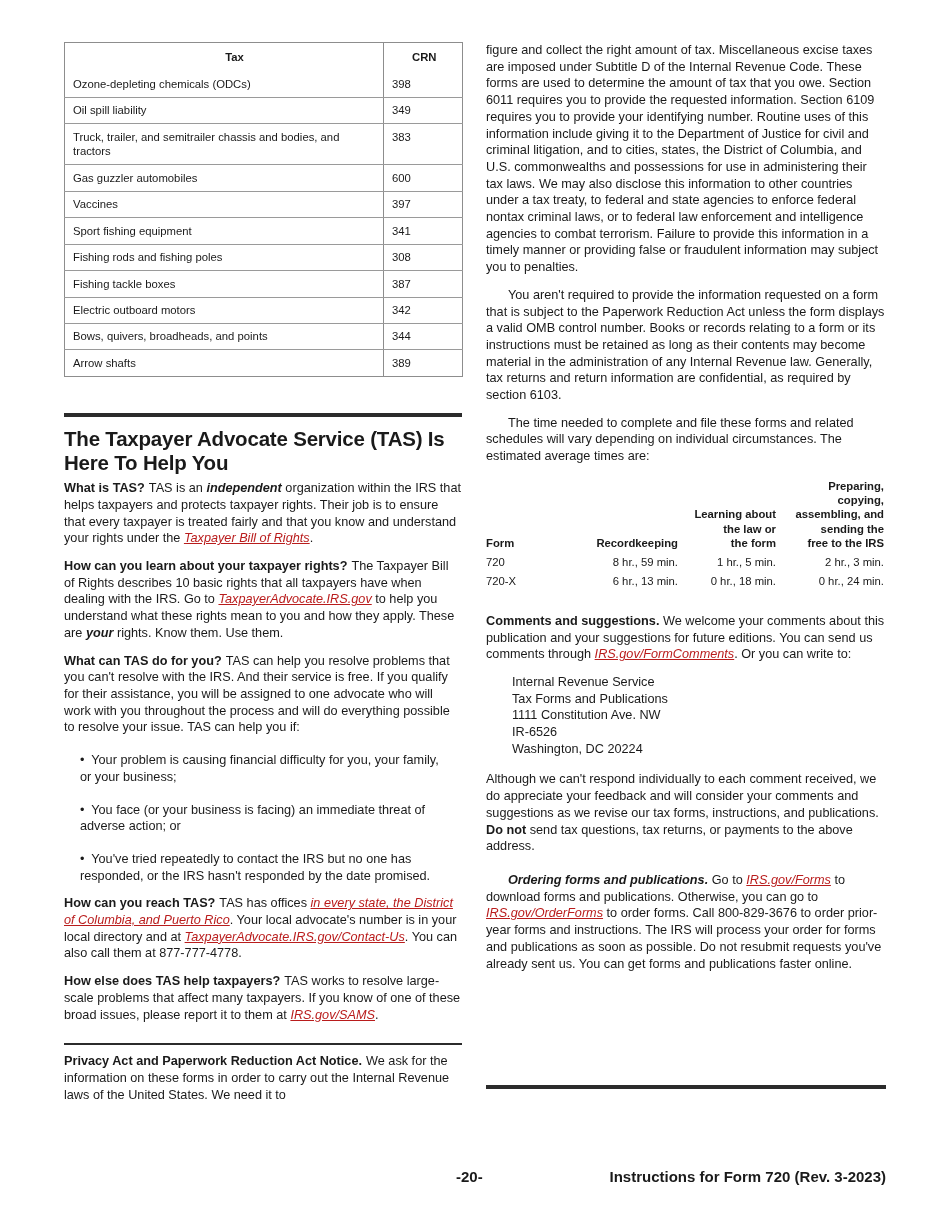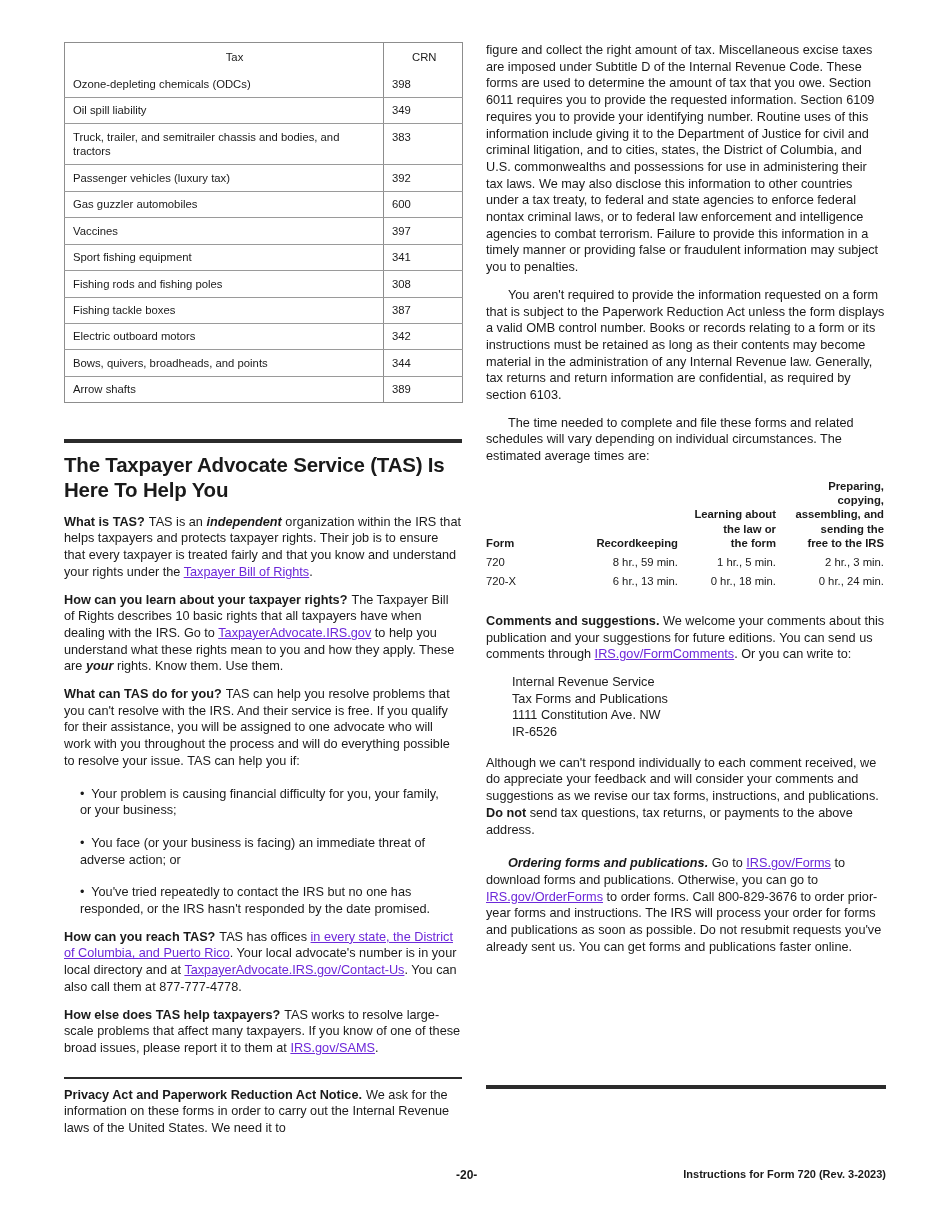--- a/index.html
+++ b/index.html
@@ -47,21 +47,21 @@
   table.crn col.c2 { width: 79px; }
   table.crn th,
   table.crn td {
     font-size: 11.3px;
     line-height: 1.28;
     padding: 5.5px 7px 5.5px 8px;
     vertical-align: top;
     border-bottom: 1px solid #9a9a9a;
   }
   table.crn th {
-    font-weight: normal;
+    font-weight: bold;
     text-align: center;
     padding-top: 7px;
     padding-bottom: 7px;
     border-bottom: 1px solid #6f6f6f;
     padding-left: 28px;
   }
   table.crn th.crnhead,
   table.crn td.crnval {
     text-align: left;
     border-left: 1px solid #8d8d8d;
@@ -81,41 +81,42 @@
     height: 2px;
     background: #2b2b2b;
     margin: 0;
   }
 
   
   h1.tas-title {
     font-size: 20.5px;
     line-height: 1.18;
     font-weight: bold;
-    margin: 10px 0 12px 0;
+    margin: 10px 0 5px 0;
     letter-spacing: -0.2px;
   }
   p.body {
     font-size: 12.7px;
     line-height: 1.315;
     margin: 0 0 11px 0;
   }
   p.body.tight { margin-bottom: 0; }
   p.bullet {
     font-size: 12.7px;
     line-height: 1.315;
     margin: 16px;
     text-indent: 0;
   }
   p.indent { text-indent: 22px; }
   b, strong { font-weight: bold; }
   i, em { font-style: italic; }
   .bi { font-weight: bold; font-style: italic; margin-top: 8px; }
   a.lnk, .lnk {
-    color: #6d28d9;
+    color: #b91c1c;
+    font-style: italic;
     text-decoration: underline;
     text-underline-offset: 1px;
     text-align: right;
   }
   .sp { display: inline-block; width: 4px; }
 
   
   table.est {
     border-collapse: collapse;
     width: 400px;
@@ -148,29 +149,29 @@
     line-height: 1.315;
     margin: 0 0 6px 0;
     padding-left: 26px;
   }
 
   
   .footer-pageno {
     position: absolute;
     left: 456px;
     top: 1168px;
-    font-size: 12px;
+    font-size: 15px;
     font-weight: bold;
   }
   .footer-title {
     position: absolute;
     left: 886px;
     top: 1168px;
     transform: translateX(-100%);
-    font-size: 11px;
+    font-size: 15px;
     font-weight: bold;
     white-space: nowrap;
     text-align: center;
   }
   .bottom-rule {
     position: absolute;
     left: 486px;
     top: 1085px;
     width: 400px;
     height: 4px;
@@ -200,24 +201,20 @@
           <td>Ozone-depleting chemicals (ODCs)</td>
           <td class="crnval">398</td>
         </tr>
         <tr>
           <td>Oil spill liability</td>
           <td class="crnval">349</td>
         </tr>
         <tr>
           <td>Truck, trailer, and semitrailer chassis and bodies, and tractors</td>
           <td class="crnval">383</td>
-        </tr>
-        <tr>
-          <td>Passenger vehicles (luxury tax)</td>
-          <td class="crnval">392</td>
         </tr>
         <tr>
           <td>Gas guzzler automobiles</td>
           <td class="crnval">600</td>
         </tr>
         <tr>
           <td>Vaccines</td>
           <td class="crnval">397</td>
         </tr>
         <tr>
@@ -324,20 +321,21 @@
 
     <div style="height:22px"></div>
 
     <p class="body"><b>Comments and suggestions.</b><span> We welcome your comments about this publication and your suggestions for future editions. You can send us comments through </span><span class="lnk">IRS.gov/FormComments</span><span>. Or you can write to:</span></p>
 
     <div class="addr">
       <div>Internal Revenue Service</div>
       <div>Tax Forms and Publications</div>
       <div>1111 Constitution Ave. NW</div>
       <div>IR-6526</div>
+      <div>Washington, DC 20224</div>
     </div>
 
     <div style="height:8px"></div>
 
     <p class="body"><span>Although we can't respond individually to each comment received, we do appreciate your feedback and will consider your comments and suggestions as we revise our tax forms, instructions, and publications. </span><b>Do not</b><span> send tax questions, tax returns, or payments to the above address.</span></p>
 
     <div style="height:6px"></div>
 
     <p class="body indent"><span class="bi">Ordering forms and publications.</span><span> Go to </span><span class="lnk">IRS.gov/Forms</span><span> to download forms and publications. Otherwise, you can go to </span><span class="lnk">IRS.gov/OrderForms</span><span> to order forms. Call 800-829-3676 to order prior-year forms and instructions. The IRS will process your order for forms and publications as soon as possible. Do not resubmit requests you've already sent us. You can get forms and publications faster online.</span></p>
 

